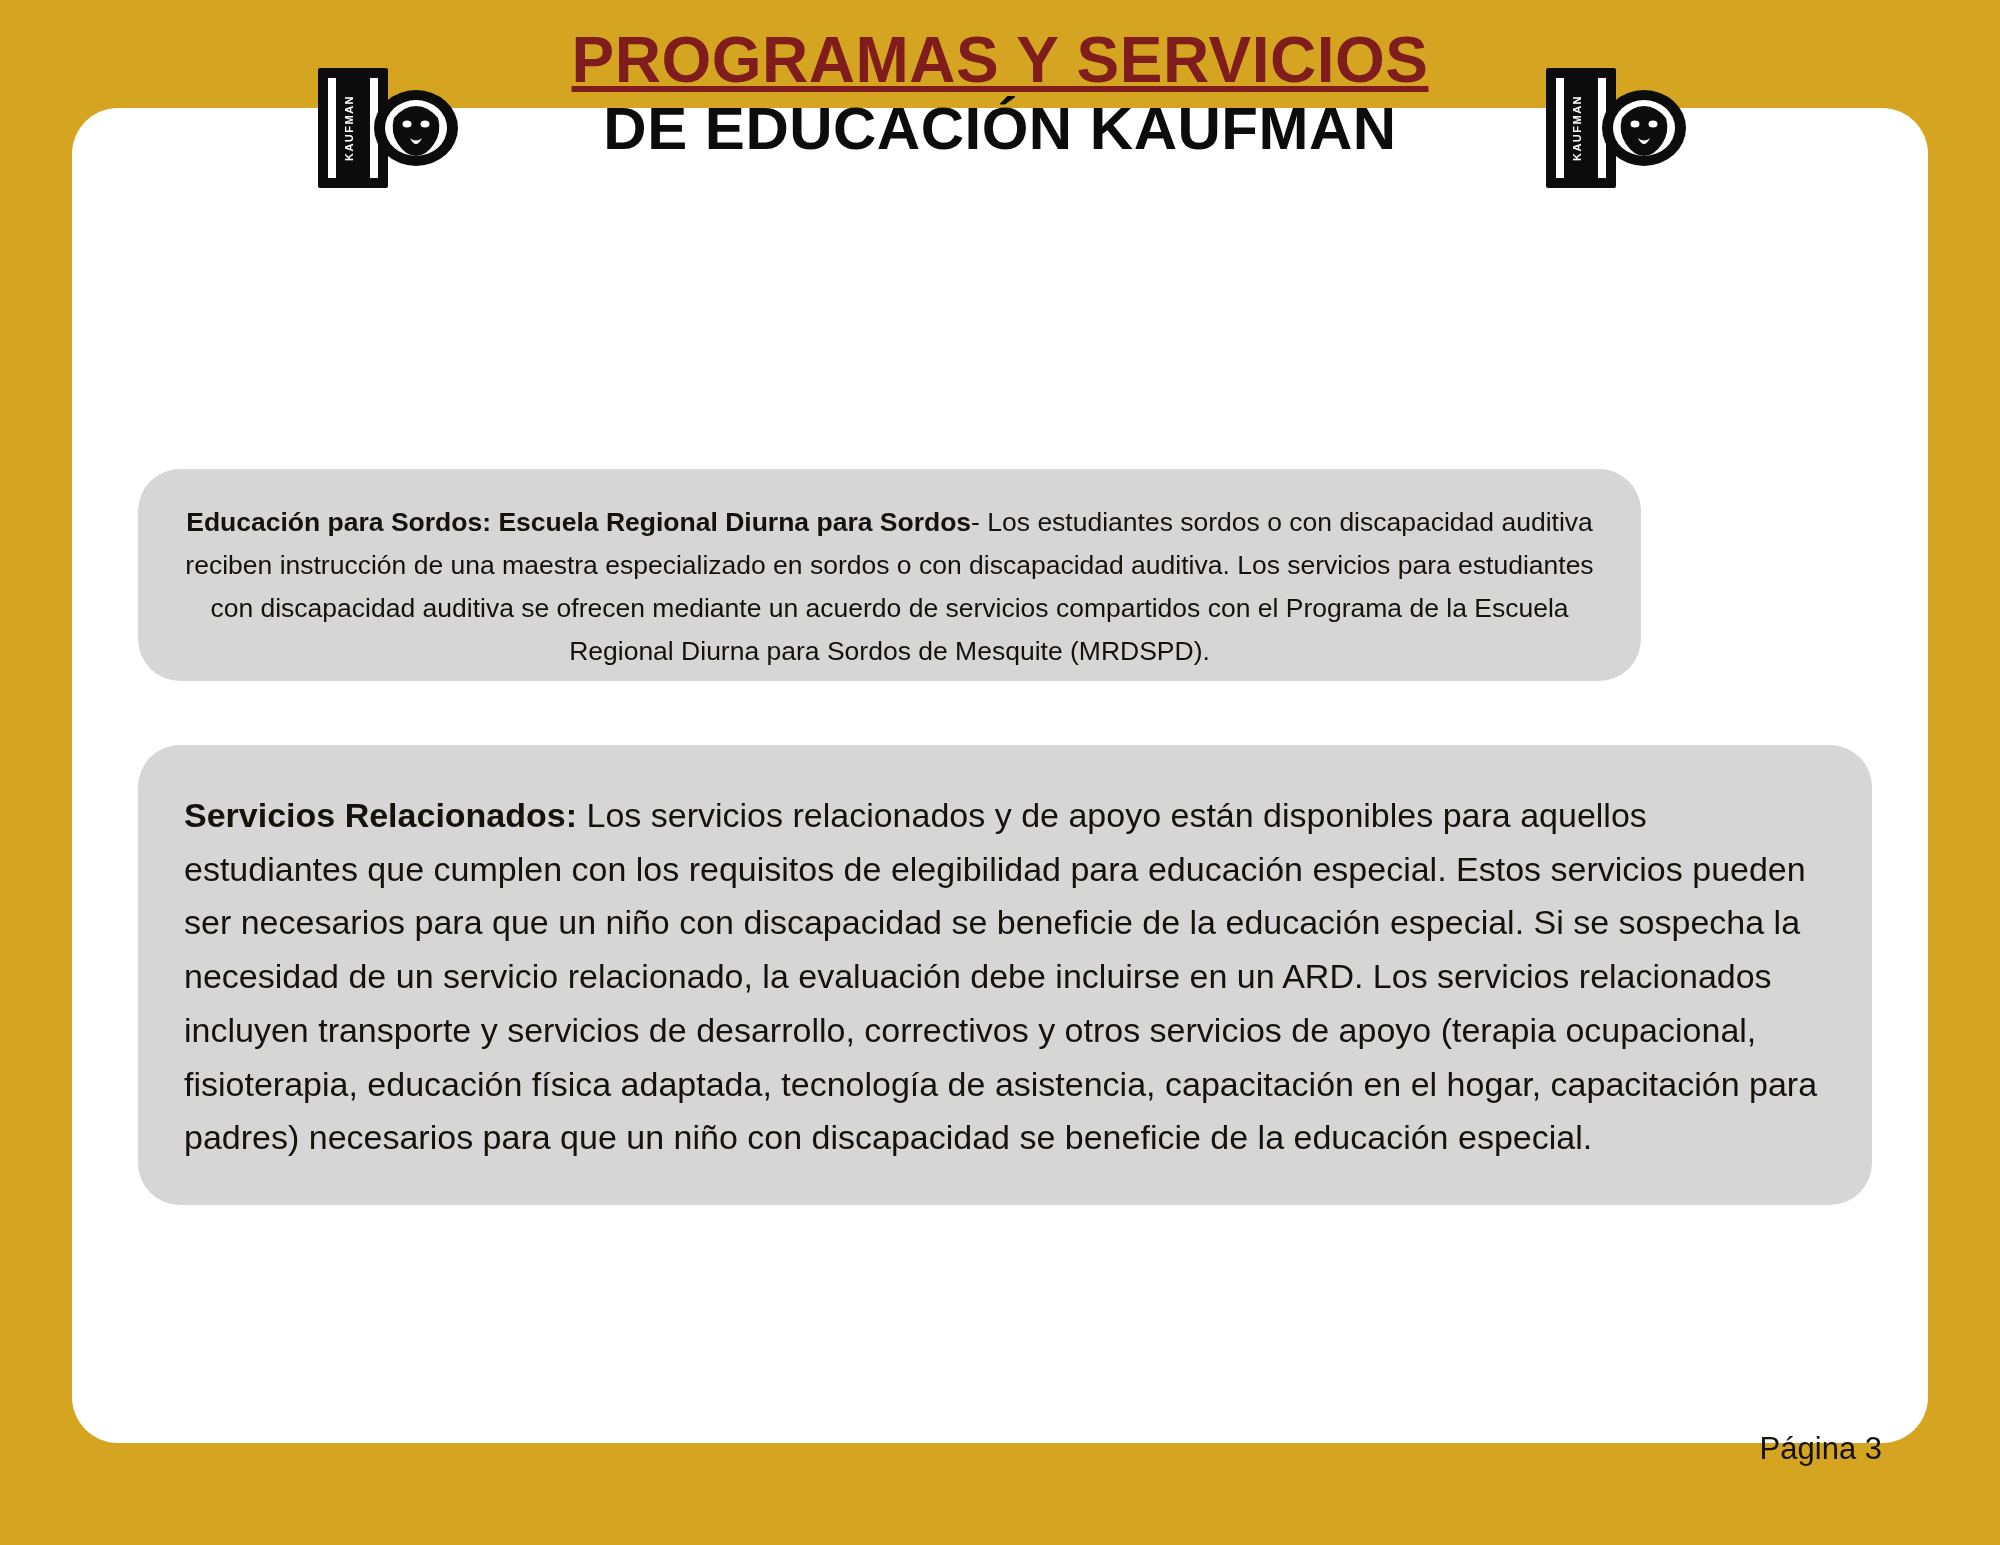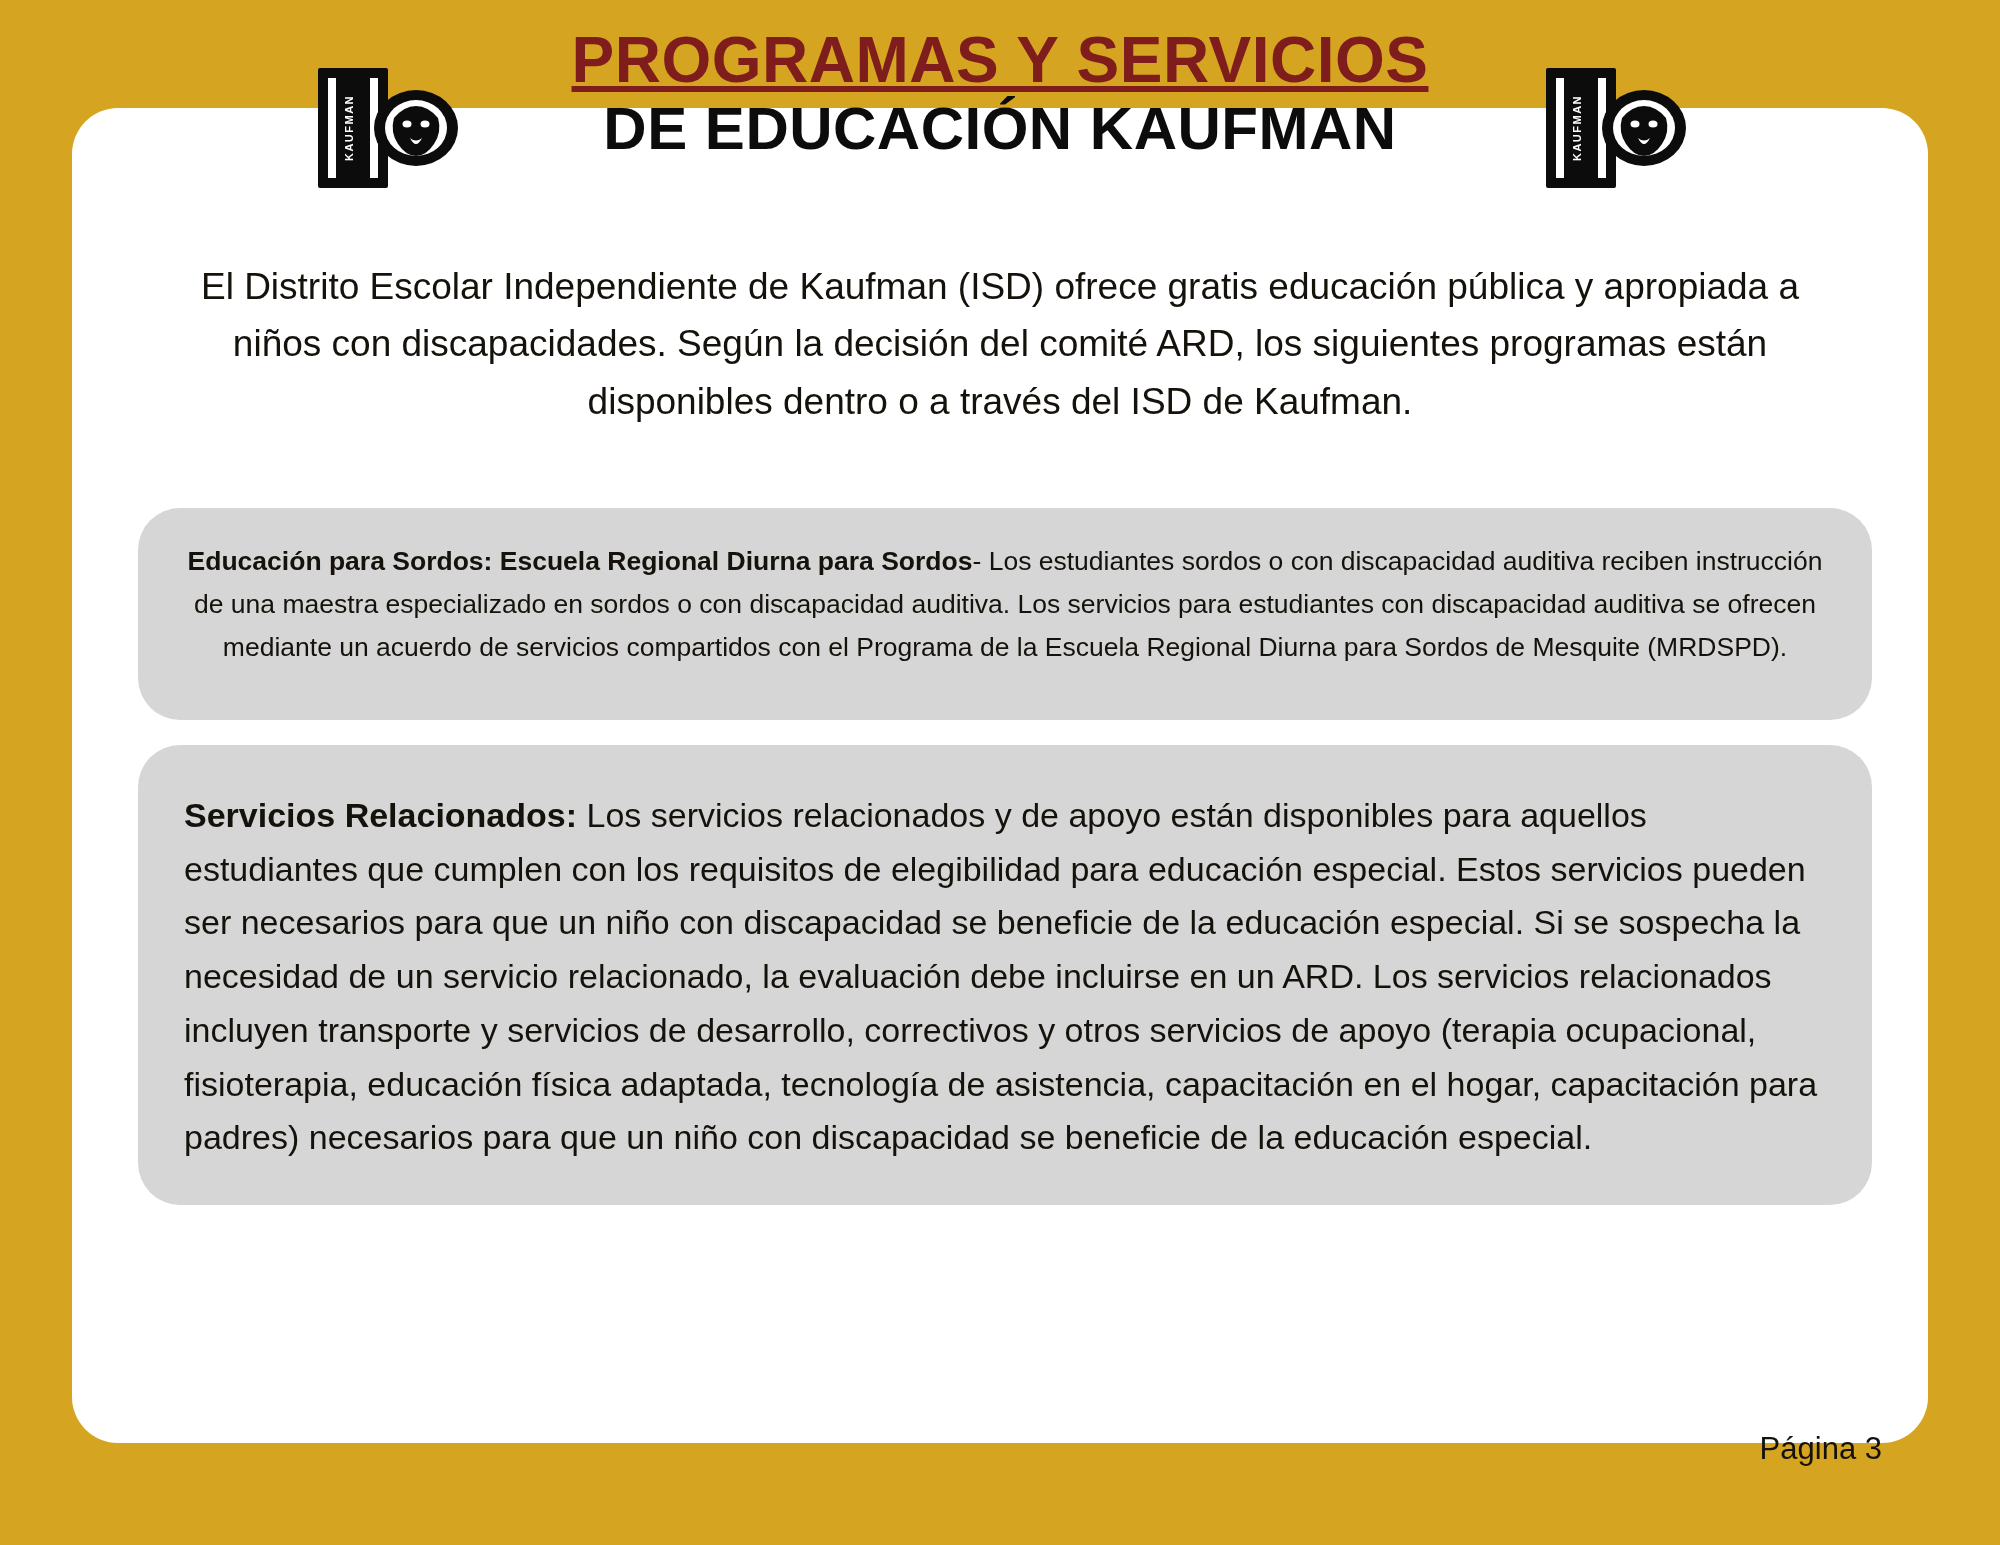--- a/index.html
+++ b/index.html
@@ -97,22 +97,22 @@
   }
 
   .panel {
     position: absolute;
     background: #D6D6D6;
     border-radius: 42px;
     box-sizing: border-box;
   }
   .panel-a {
     left: 138px;
-    top: 508px;
-    width: 1734px;
+    top: 469px;
+    width: 1503px;
     height: 212px;
     padding: 32px 46px 8px 46px;
   }
   .panel-b {
     left: 138px;
     top: 745px;
     width: 1734px;
     height: 460px;
     padding: 44px 46px 0 46px;
   }
@@ -199,21 +199,20 @@
         <path d="M20 30 q10 -12 22 -12 q12 0 22 12 q4 14 -4 26 q-8 12 -18 12 q-10 0 -18 -12 q-8 -12 -4 -26z" fill="#0C0C0C"></path>
         <ellipse cx="33" cy="36" rx="4.5" ry="3.5" fill="#FFFFFF"></ellipse>
         <ellipse cx="51" cy="36" rx="4.5" ry="3.5" fill="#FFFFFF"></ellipse>
         <path d="M36 50 q6 5 12 0 q-6 12 -12 0z" fill="#FFFFFF"></path>
         <path d="M18 16 q6 -10 14 -6" stroke="#0C0C0C" stroke-width="4" fill="none"></path>
         <path d="M66 16 q-6 -10 -14 -6" stroke="#0C0C0C" stroke-width="4" fill="none"></path>
       </g>
     </svg>
   </div>
 
-  <div class="intro">El Distrito Escolar Independiente de Kaufman (ISD) ofrece gratis educación pública y apropiada a niños con discapacidades. Según la decisión del comité ARD, los siguientes programas están disponibles dentro o a través del ISD de Kaufman.</div>
 
   <div class="panel panel-a">
     <div class="ptext">
       <span class="bold">Educación para Sordos: Escuela Regional Diurna para Sordos</span><span>- Los estudiantes sordos o con discapacidad auditiva reciben instrucción de una maestra especializado en sordos o con discapacidad auditiva. Los servicios para estudiantes con discapacidad auditiva se ofrecen mediante un acuerdo de servicios compartidos con el Programa de la Escuela Regional Diurna para Sordos de Mesquite (MRDSPD).</span>
     </div>
   </div>
 
   <div class="panel panel-b">
     <div class="ptext">
       <span class="bold">Servicios Relacionados:</span><span> Los servicios relacionados y de apoyo están disponibles para aquellos estudiantes que cumplen con los requisitos de elegibilidad para educación especial. Estos servicios pueden ser necesarios para que un niño con discapacidad se beneficie de la educación especial. Si se sospecha la necesidad de un servicio relacionado, la evaluación debe incluirse en un ARD. Los servicios relacionados incluyen transporte y servicios de desarrollo, correctivos y otros servicios de apoyo (terapia ocupacional, fisioterapia, educación física adaptada, tecnología de asistencia, capacitación en el hogar, capacitación para padres) necesarios para que un niño con discapacidad se beneficie de la educación especial.</span>

